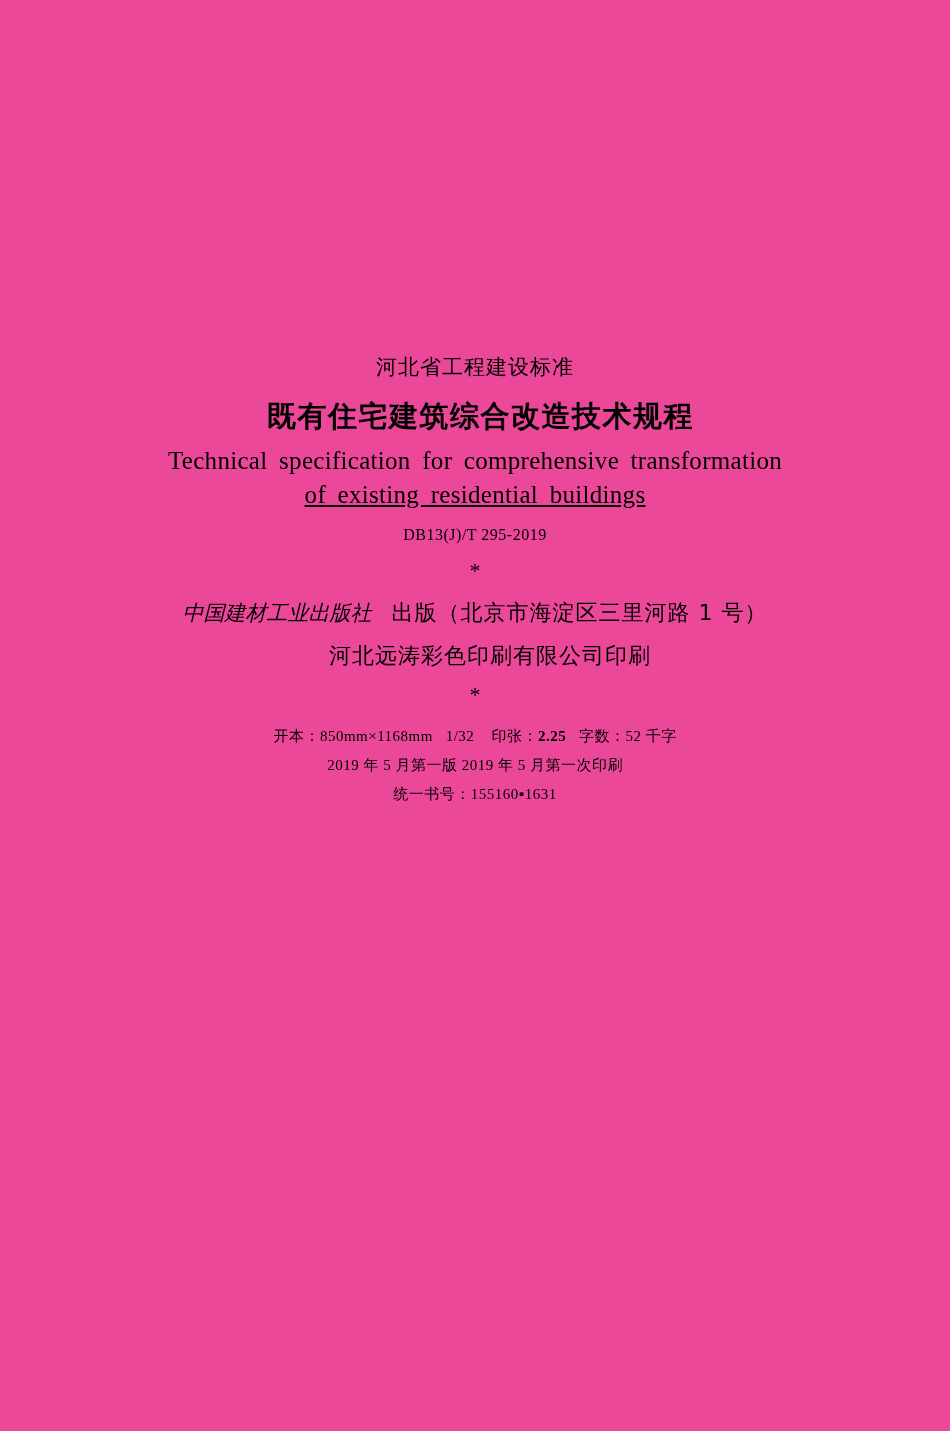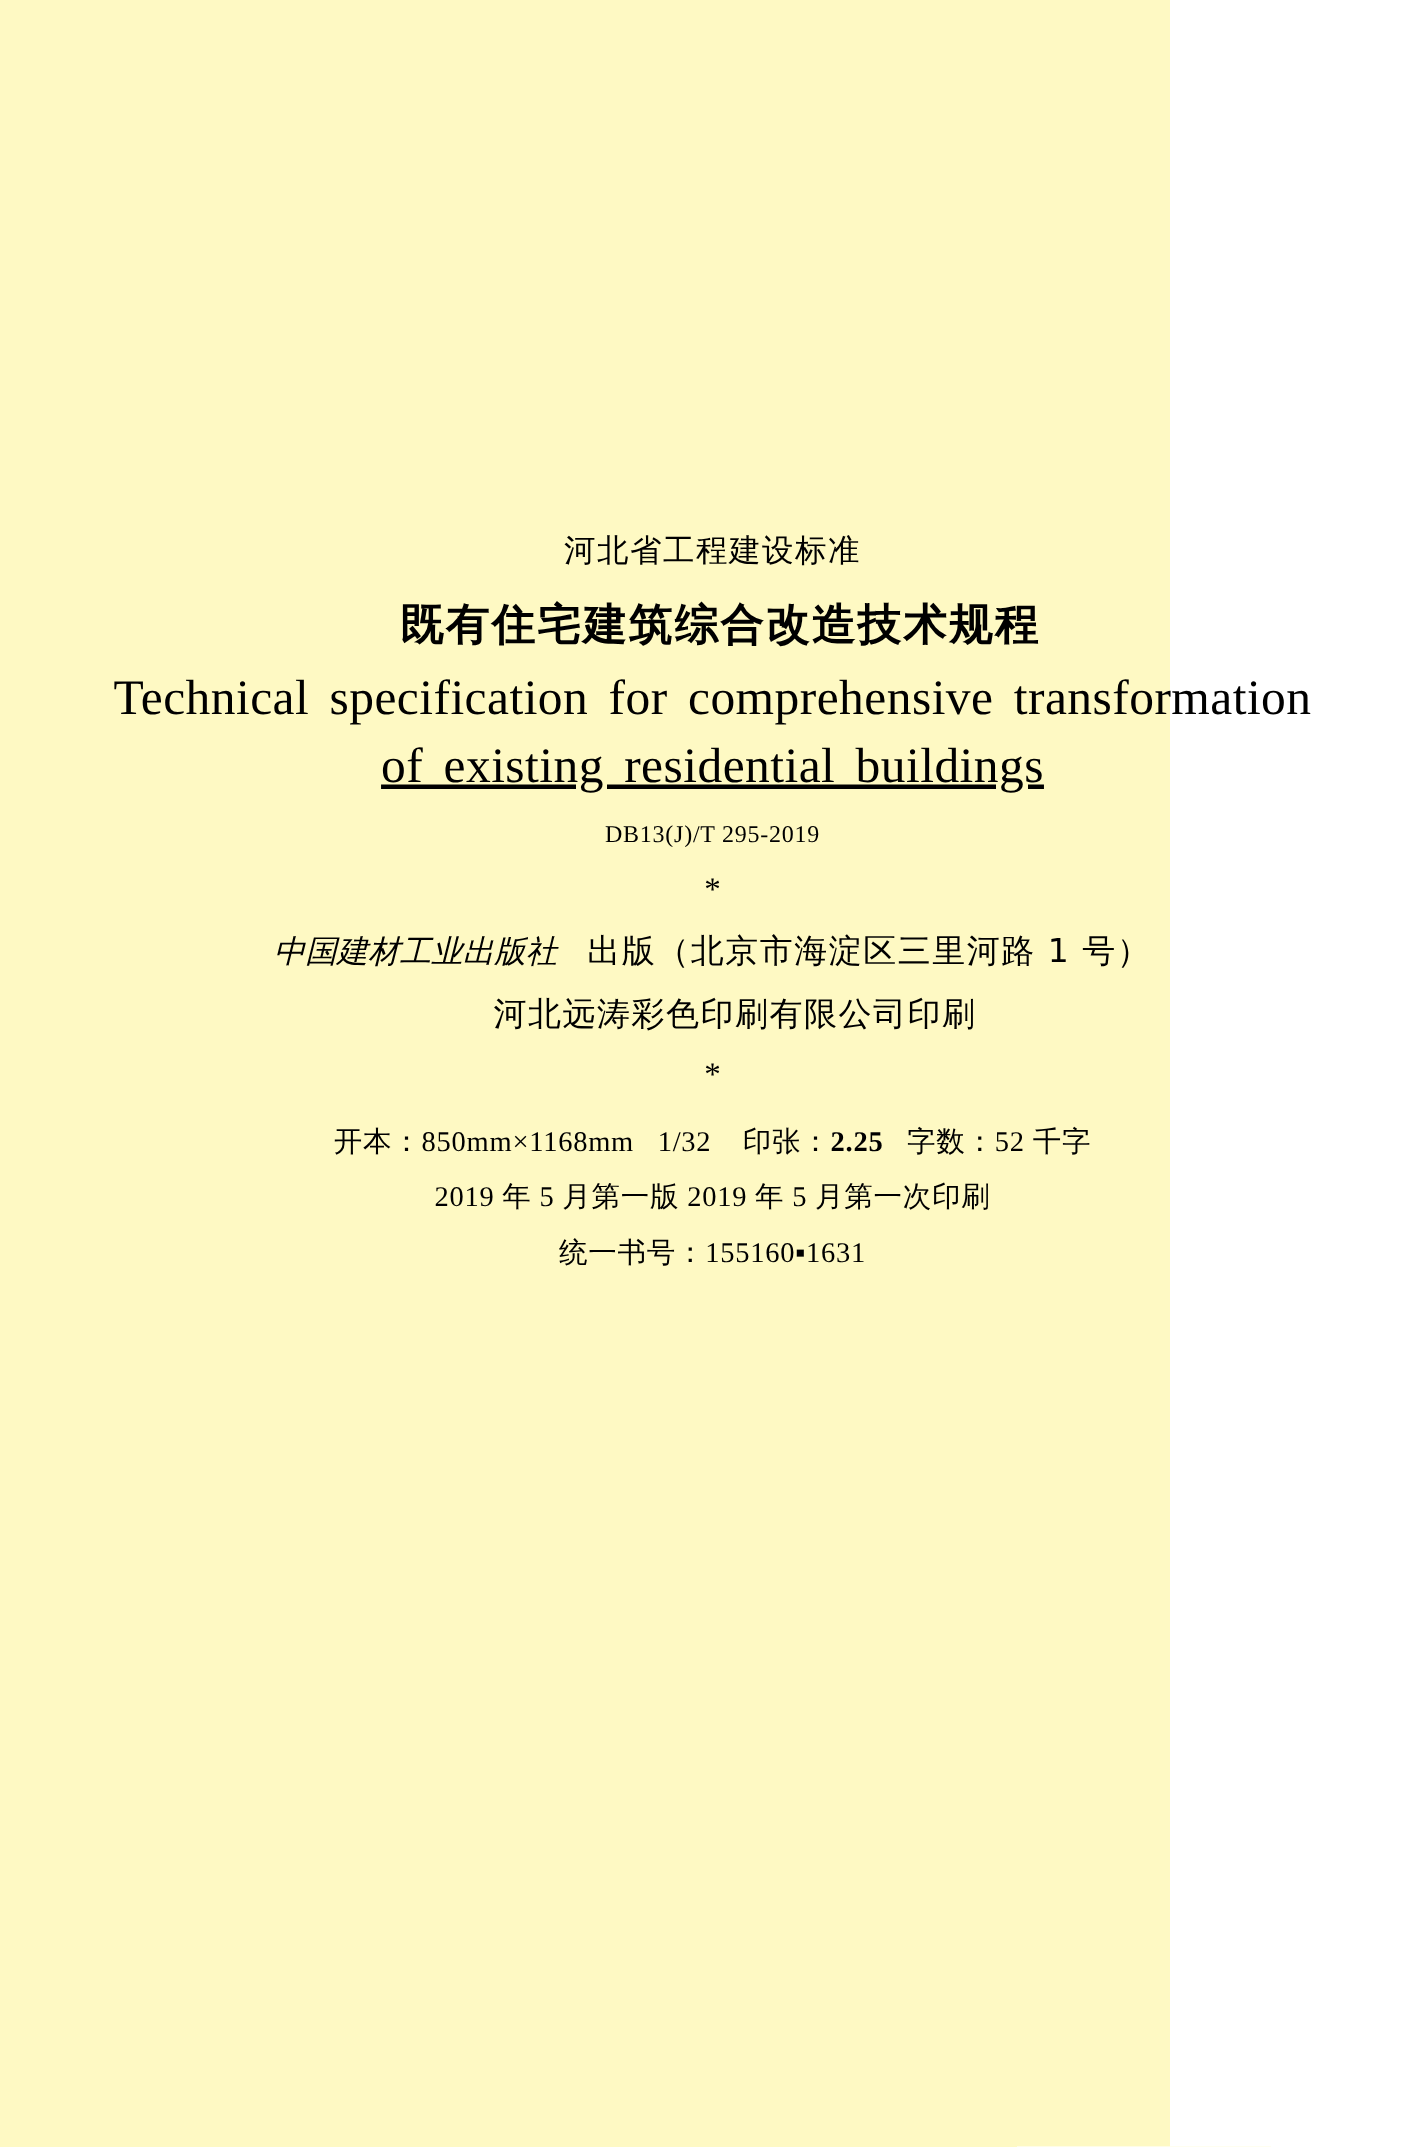--- a/index.html
+++ b/index.html
@@ -13,23 +13,23 @@
     position: relative;
     font-family: "Liberation Serif", "DejaVu Serif", serif;
     color: #000000;
     overflow: hidden;
   }
 
   .page {
     position: absolute;
     left: 0;
     top: 0;
-    width: 780px;
+    width: 950px;
     height: 1431px;
-    background: #fef9c3;
+    background: #ec4899;
   }
 
   .colophon {
     position: absolute;
     left: 0;
     top: 355px;
     width: 950px;
     text-align: center;
   }
 
@@ -54,21 +54,21 @@
     font-size: 29px;
     letter-spacing: 1.5px;
     line-height: 1.25;
     margin-bottom: 10px;
     padding-left: 11px;
   }
 
   
   .title-en {
     font-family: "Liberation Serif", "DejaVu Serif", serif;
-    font-size: 33px;
+    font-size: 25px;
     line-height: 1.35;
     word-spacing: 5px;
     letter-spacing: 0.3px;
   }
 
   .title-en-2 {
     margin-bottom: 14px;
     text-decoration: underline;
   }
 
@@ -106,21 +106,21 @@
   .printer-line {
     font-family: "DejaVu Sans", "Liberation Sans", sans-serif;
     font-size: 22px;
     letter-spacing: 1px;
     line-height: 1.4;
     padding-left: 30px;
   }
 
   .spec-line {
     font-family: "Liberation Serif", "DejaVu Serif", serif;
-    font-size: 19px;
+    font-size: 15px;
     letter-spacing: 0.5px;
     line-height: 1.95;
   }
   .spec-line b {
     font-weight: bold;
   }
 
   .copyright {
     font-family: "DejaVu Sans", "Liberation Sans", sans-serif;
     font-weight: bold;

